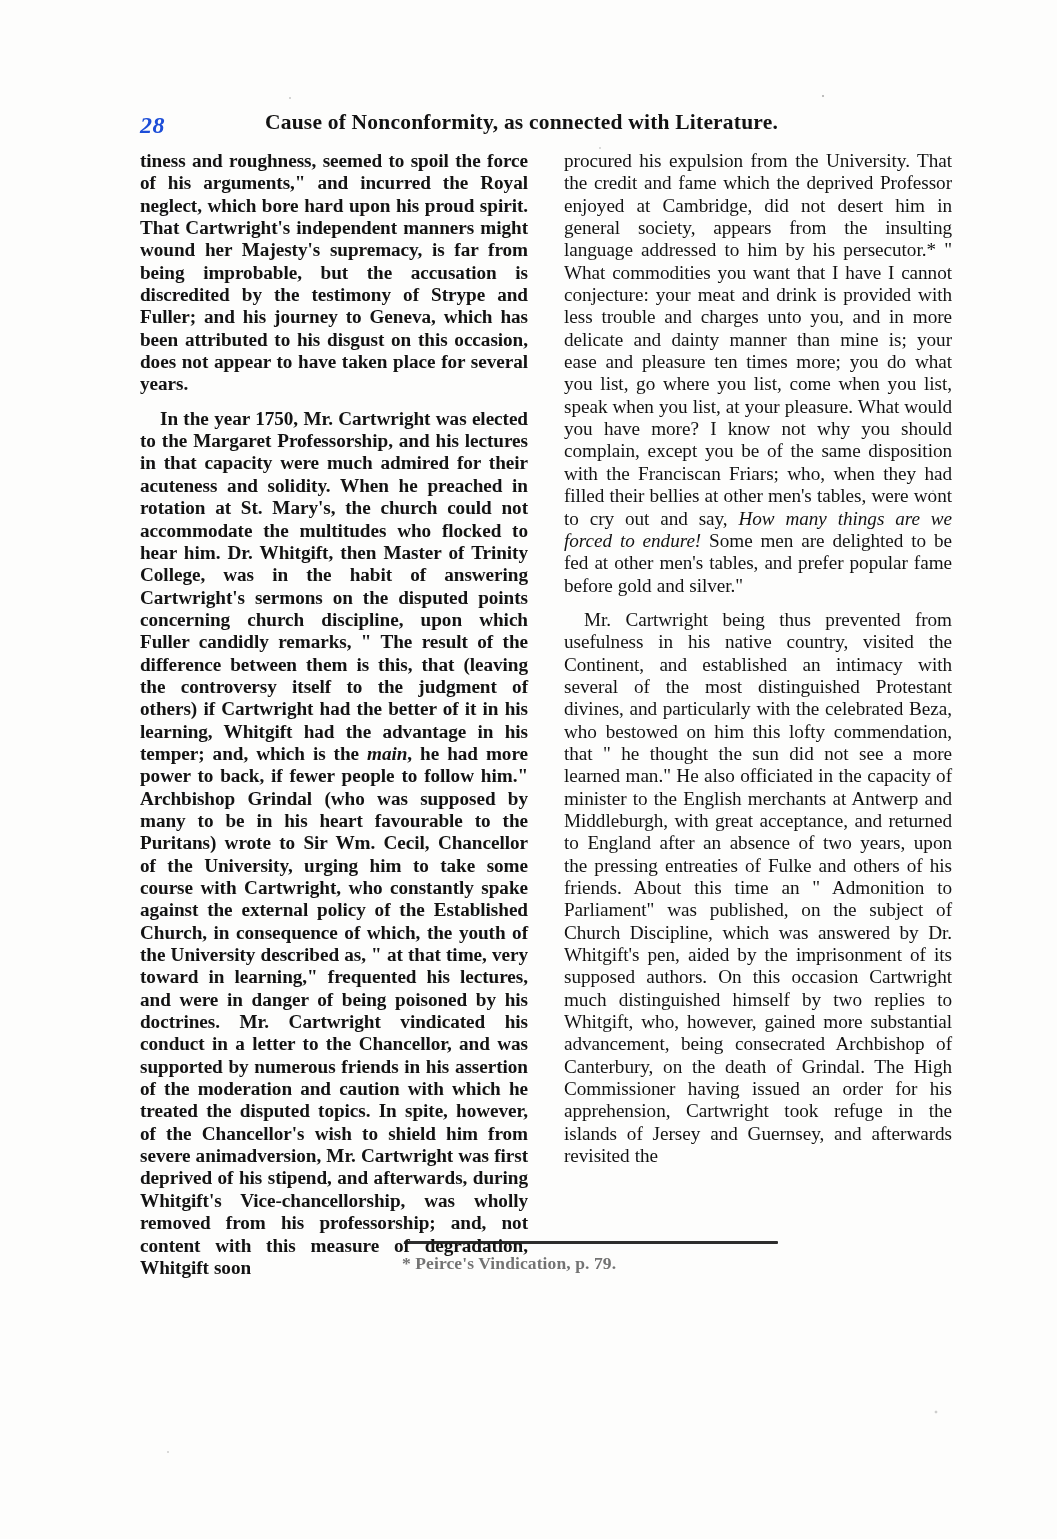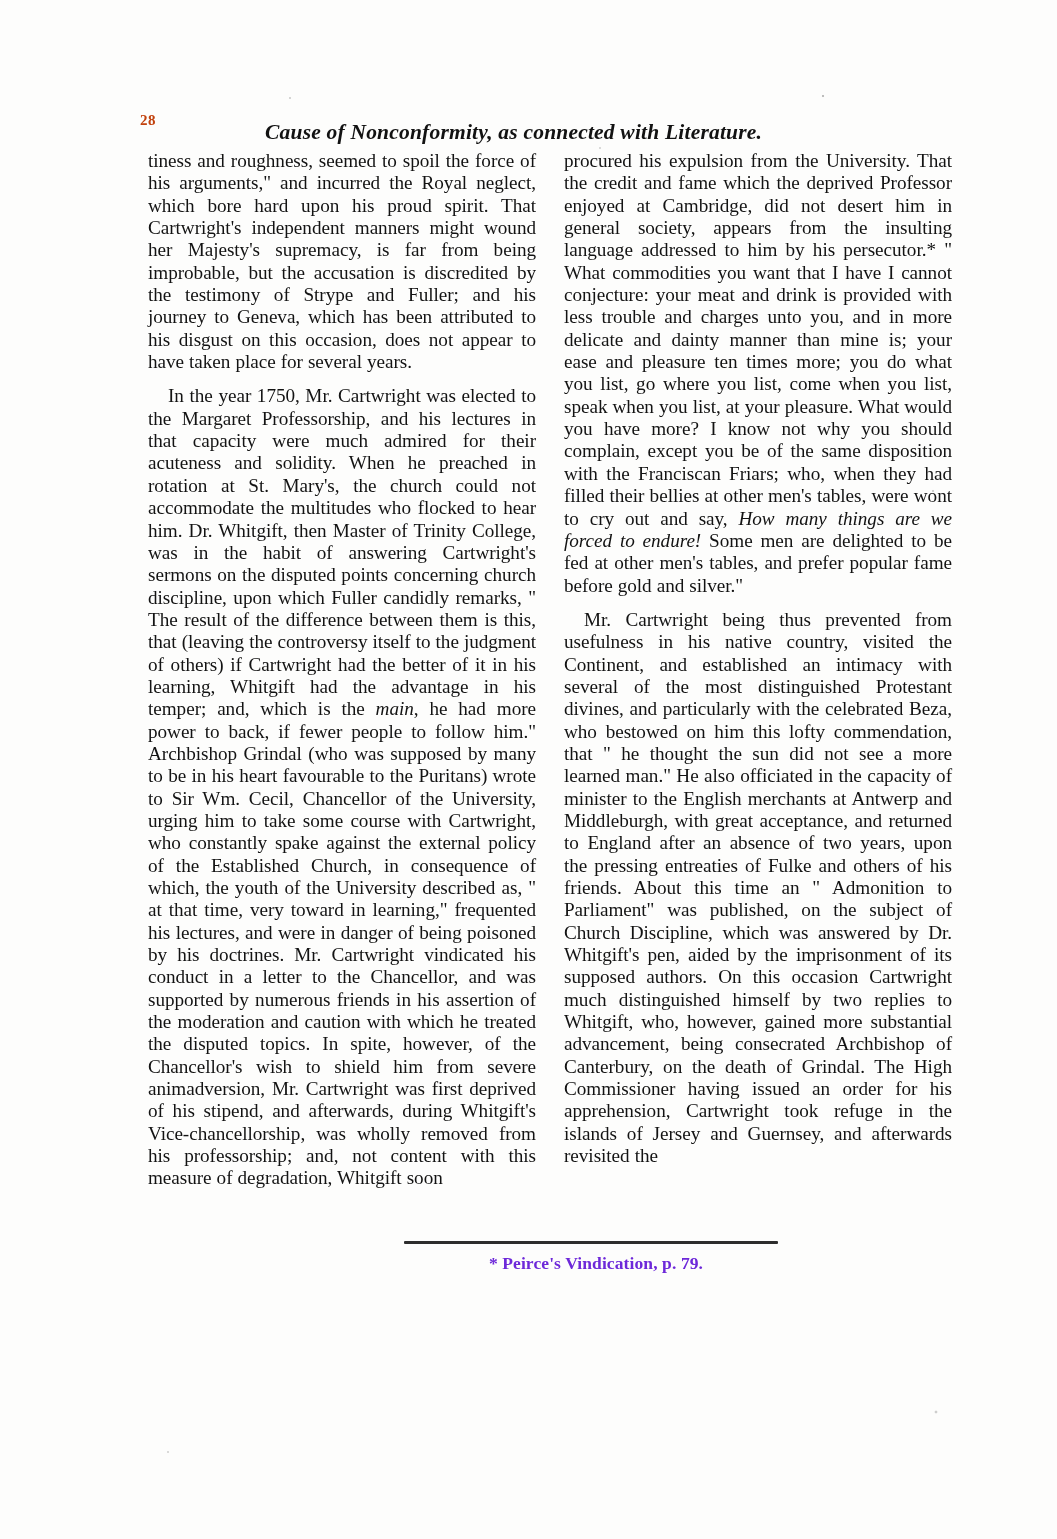--- a/index.html
+++ b/index.html
@@ -30,51 +30,51 @@
     position: absolute;
     left: 140px;
     top: 104px;
     width: 790px;
     height: 34px;
   }
   .folio {
     position: absolute;
     left: 0;
     top: 8px;
-    font-size: 15px;
+    font-size: 24px;
     font-weight: 700;
+    font-style: italic;
     letter-spacing: 0.5px;
-    color: #c2410c;
+    color: #1d4ed8;
   }
   .head-title {
     position: absolute;
     left: 125px;
-    top: 16px;
+    top: 6px;
     font-size: 21.5px;
-    font-style: italic;
     font-weight: 700;
     letter-spacing: 0.2px;
     white-space: nowrap;
     color: #121212;
     text-align: center;
   }
 
   
   .columns {
     position: absolute;
     left: 140px;
     top: 150px;
     width: 790px;
   }
   .col {
     position: absolute;
     top: 0;
     width: 388px;
   }
-  .col-left  { left: 8px; }
+  .col-left  { left: 0px; font-weight: bold; }
   .col-right { left: 424px; }
 
   .col p {
     margin: 0;
     font-size: 19.2px;
     line-height: 22.35px;
     text-align: justify;
     text-justify: inter-word;
     letter-spacing: -0.05px;
     word-spacing: 0.3px;
@@ -96,23 +96,23 @@
     width: 374px;
     height: 3px;
     background: #1b1b1b;
     margin: 0 0 9px 2px;
     border-radius: 1px;
     opacity: 0.92;
   }
   .footnote-text {
     font-size: 17.5px;
     font-weight: 700;
-    text-align: center;
+    text-align: left;
     letter-spacing: 0.1px;
-    color: #6d28d9;
+    color: #737373;
   }
 
   
   .grain {
     position: absolute;
     left: 0; top: 0;
     width: 1057px; height: 1539px;
     pointer-events: none;
     opacity: 0.5;
     background-image:

